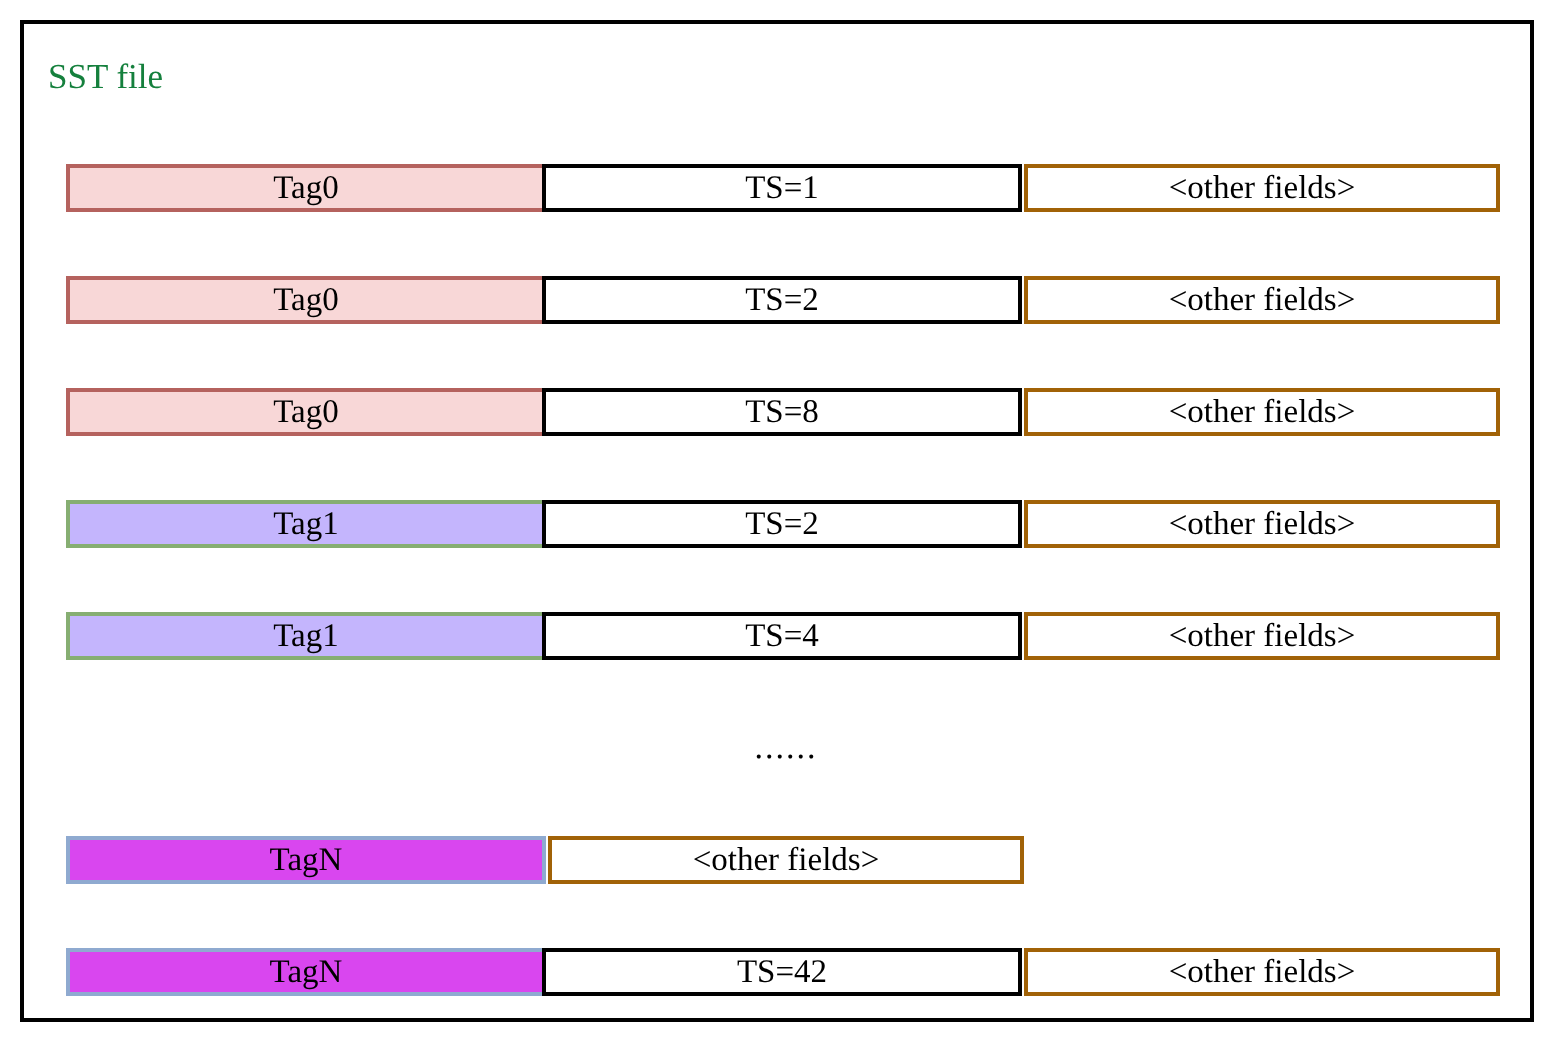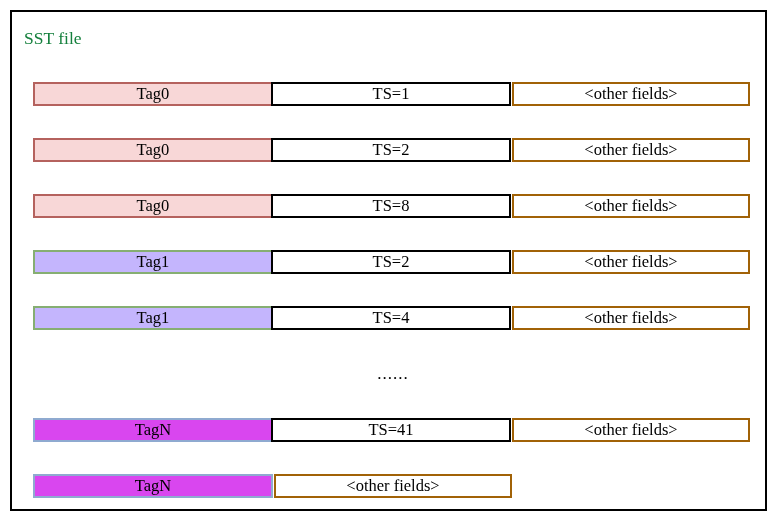--- a/index.html
+++ b/index.html
@@ -144,24 +144,24 @@
         <div class="entry-row">
           <div class="cell cell-tag tone-green">Tag1</div>
           <div class="cell cell-ts">TS=4</div>
           <div class="cell cell-other">&lt;other fields&gt;</div>
         </div>
         <div class="ellipsis-row">
           <div class="ellipsis-text">......</div>
         </div>
         <div class="entry-row">
           <div class="cell cell-tag tone-blue">TagN</div>
-          <div class="cell cell-ts">TS=41</div>
           <div class="cell cell-other">&lt;other fields&gt;</div>
         </div>
         <div class="entry-row">
           <div class="cell cell-tag tone-blue">TagN</div>
+          <div class="cell cell-ts">TS=42</div>
           <div class="cell cell-other">&lt;other fields&gt;</div>
         </div>
       </div>
 
   </div>
 
 </div>
 
 </body></html>

